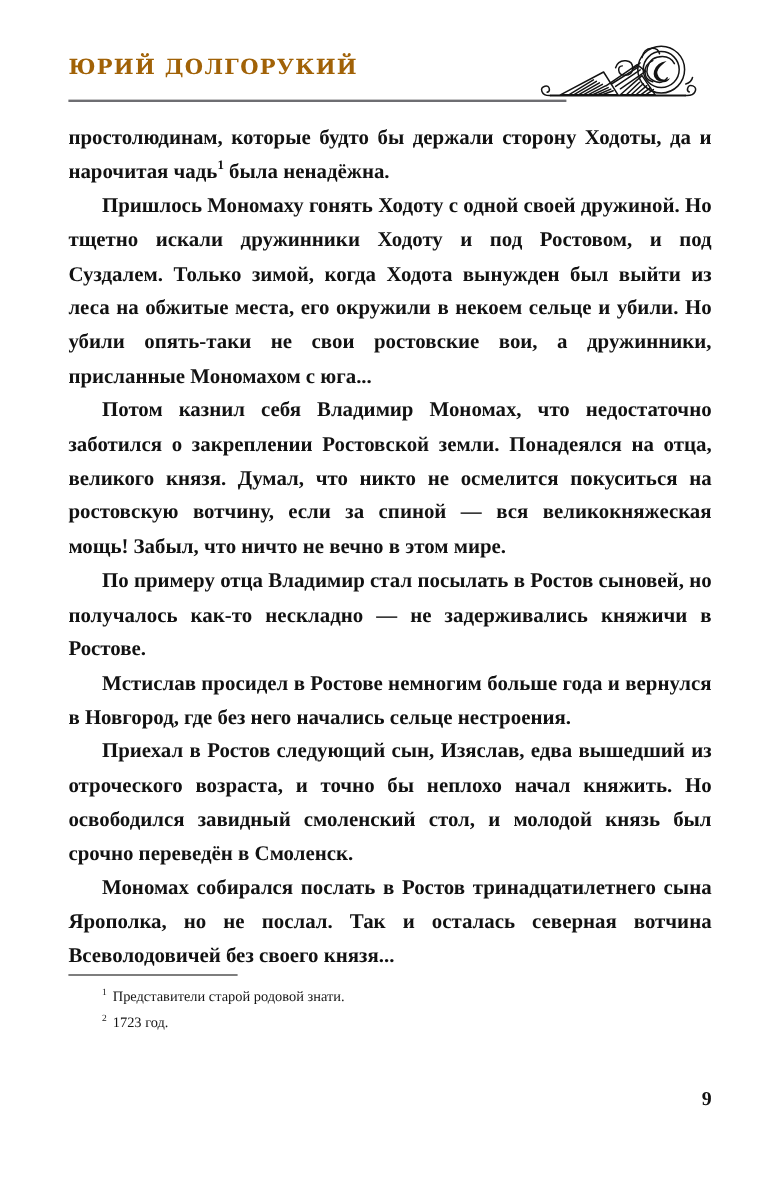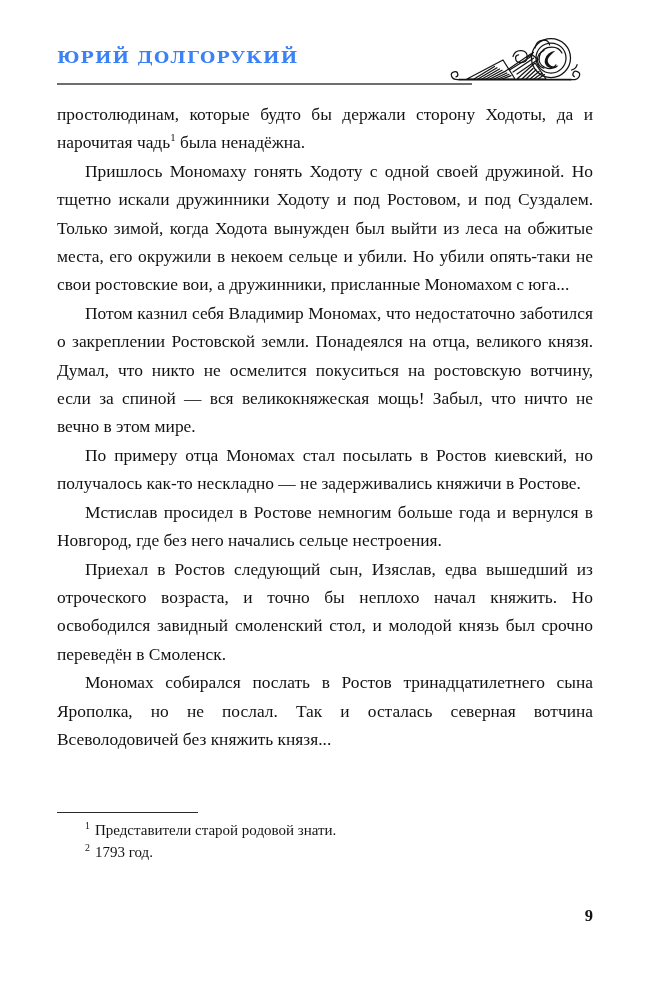--- a/index.html
+++ b/index.html
@@ -34,21 +34,21 @@
     height: 46px;
   }
   .header-title {
     position: absolute;
     left: 0;
     top: 0;
     font-family: "DejaVu Serif", "Liberation Serif", serif;
     font-size: 17.5px;
     font-weight: 700;
     letter-spacing: 1.1px;
-    color: #3b82f6;
+    color: #a16207;
     line-height: 22px;
     white-space: nowrap;
   }
   .header-rule {
     position: absolute;
     left: 0;
     top: 37px;
     width: 415px;
     height: 2px;
     background: #6e6e72;
@@ -71,20 +71,21 @@
   }
   p.para {
     margin: 0;
     font-size: 17.4px;
     line-height: 28.4px;
     text-align: justify;
     text-justify: inter-word;
     text-indent: 28px;
     hyphens: manual;
     color: #121212;
+    font-weight: bold;
   }
   p.para.noindent { text-indent: 0; }
 
   sup.fn {
     font-size: 0.62em;
     vertical-align: super;
     line-height: 0;
   }
 
   
@@ -95,21 +96,21 @@
     width: 536px;
   }
   .footnote-rule {
     width: 141px;
     height: 1px;
     background: #2a2a2a;
     margin: 0 0 7px 0;
   }
   p.footnote {
     margin: 0;
-    font-size: 15px;
+    font-size: 12px;
     line-height: 21.6px;
     text-align: justify;
     text-indent: 28px;
     text-align-last: left;
     color: #141414;
   }
   p.footnote sup.fn {
     font-size: 0.66em;
     vertical-align: super;
     line-height: 0;
@@ -181,31 +182,31 @@
           <path d="M128.5 33 q4.6 -1.2 5.6 -5.4"></path>
         </g>
       </svg>
     </div>
   </div>
 
   <div class="body-col">
     <p class="para noindent">простолюдинам, которые будто бы держали сторону Ходоты, да и нарочитая чадь<sup class="fn">1</sup> была ненадёжна.</p>
     <p class="para">Пришлось Мономаху гонять Ходоту с одной своей дружиной. Но тщетно искали дружинники Ходоту и под Ростовом, и под Суздалем. Только зимой, когда Ходота вынужден был выйти из леса на обжитые места, его окружили в некоем сельце и убили. Но убили опять-таки не свои ростовские вои, а дружинники, присланные Мономахом с юга...</p>
     <p class="para">Потом казнил себя Владимир Мономах, что недостаточно заботился о закреплении Ростовской земли. Понадеялся на отца, великого князя. Думал, что никто не осмелится покуситься на ростовскую вотчину, если за спиной — вся великокняжеская мощь! Забыл, что ничто не вечно в этом мире.</p>
-    <p class="para">По примеру отца Мономах стал посылать в Ростов киевский, но получалось как-то нескладно — не задерживались княжичи в Ростове.</p>
+    <p class="para">По примеру отца Владимир стал посылать в Ростов сыновей, но получалось как-то нескладно — не задерживались княжичи в Ростове.</p>
     <p class="para">Мстислав просидел в Ростове немногим больше года и вернулся в Новгород, где без него начались сельце нестроения.</p>
     <p class="para">Приехал в Ростов следующий сын, Изяслав, едва вышедший из отроческого возраста, и точно бы неплохо начал княжить. Но освободился завидный смоленский стол, и молодой князь был срочно переведён в Смоленск.</p>
-    <p class="para">Мономах собирался послать в Ростов тринадцатилетнего сына Ярополка, но не послал. Так и осталась северная вотчина Всеволодовичей без княжить князя...</p>
+    <p class="para">Мономах собирался послать в Ростов тринадцатилетнего сына Ярополка, но не послал. Так и осталась северная вотчина Всеволодовичей без своего князя...</p>
   </div>
 
   <div class="footnotes">
     <div class="footnote-rule"></div>
     <p class="footnote">
       <sup class="fn">1</sup><span>Представители старой родовой знати.</span>
     </p>
     <p class="footnote">
-      <sup class="fn">2</sup><span>1793 год.</span>
+      <sup class="fn">2</sup><span>1723 год.</span>
     </p>
   </div>
 
   <div class="folio">9</div>
 
 </div>
 
 </body></html>

